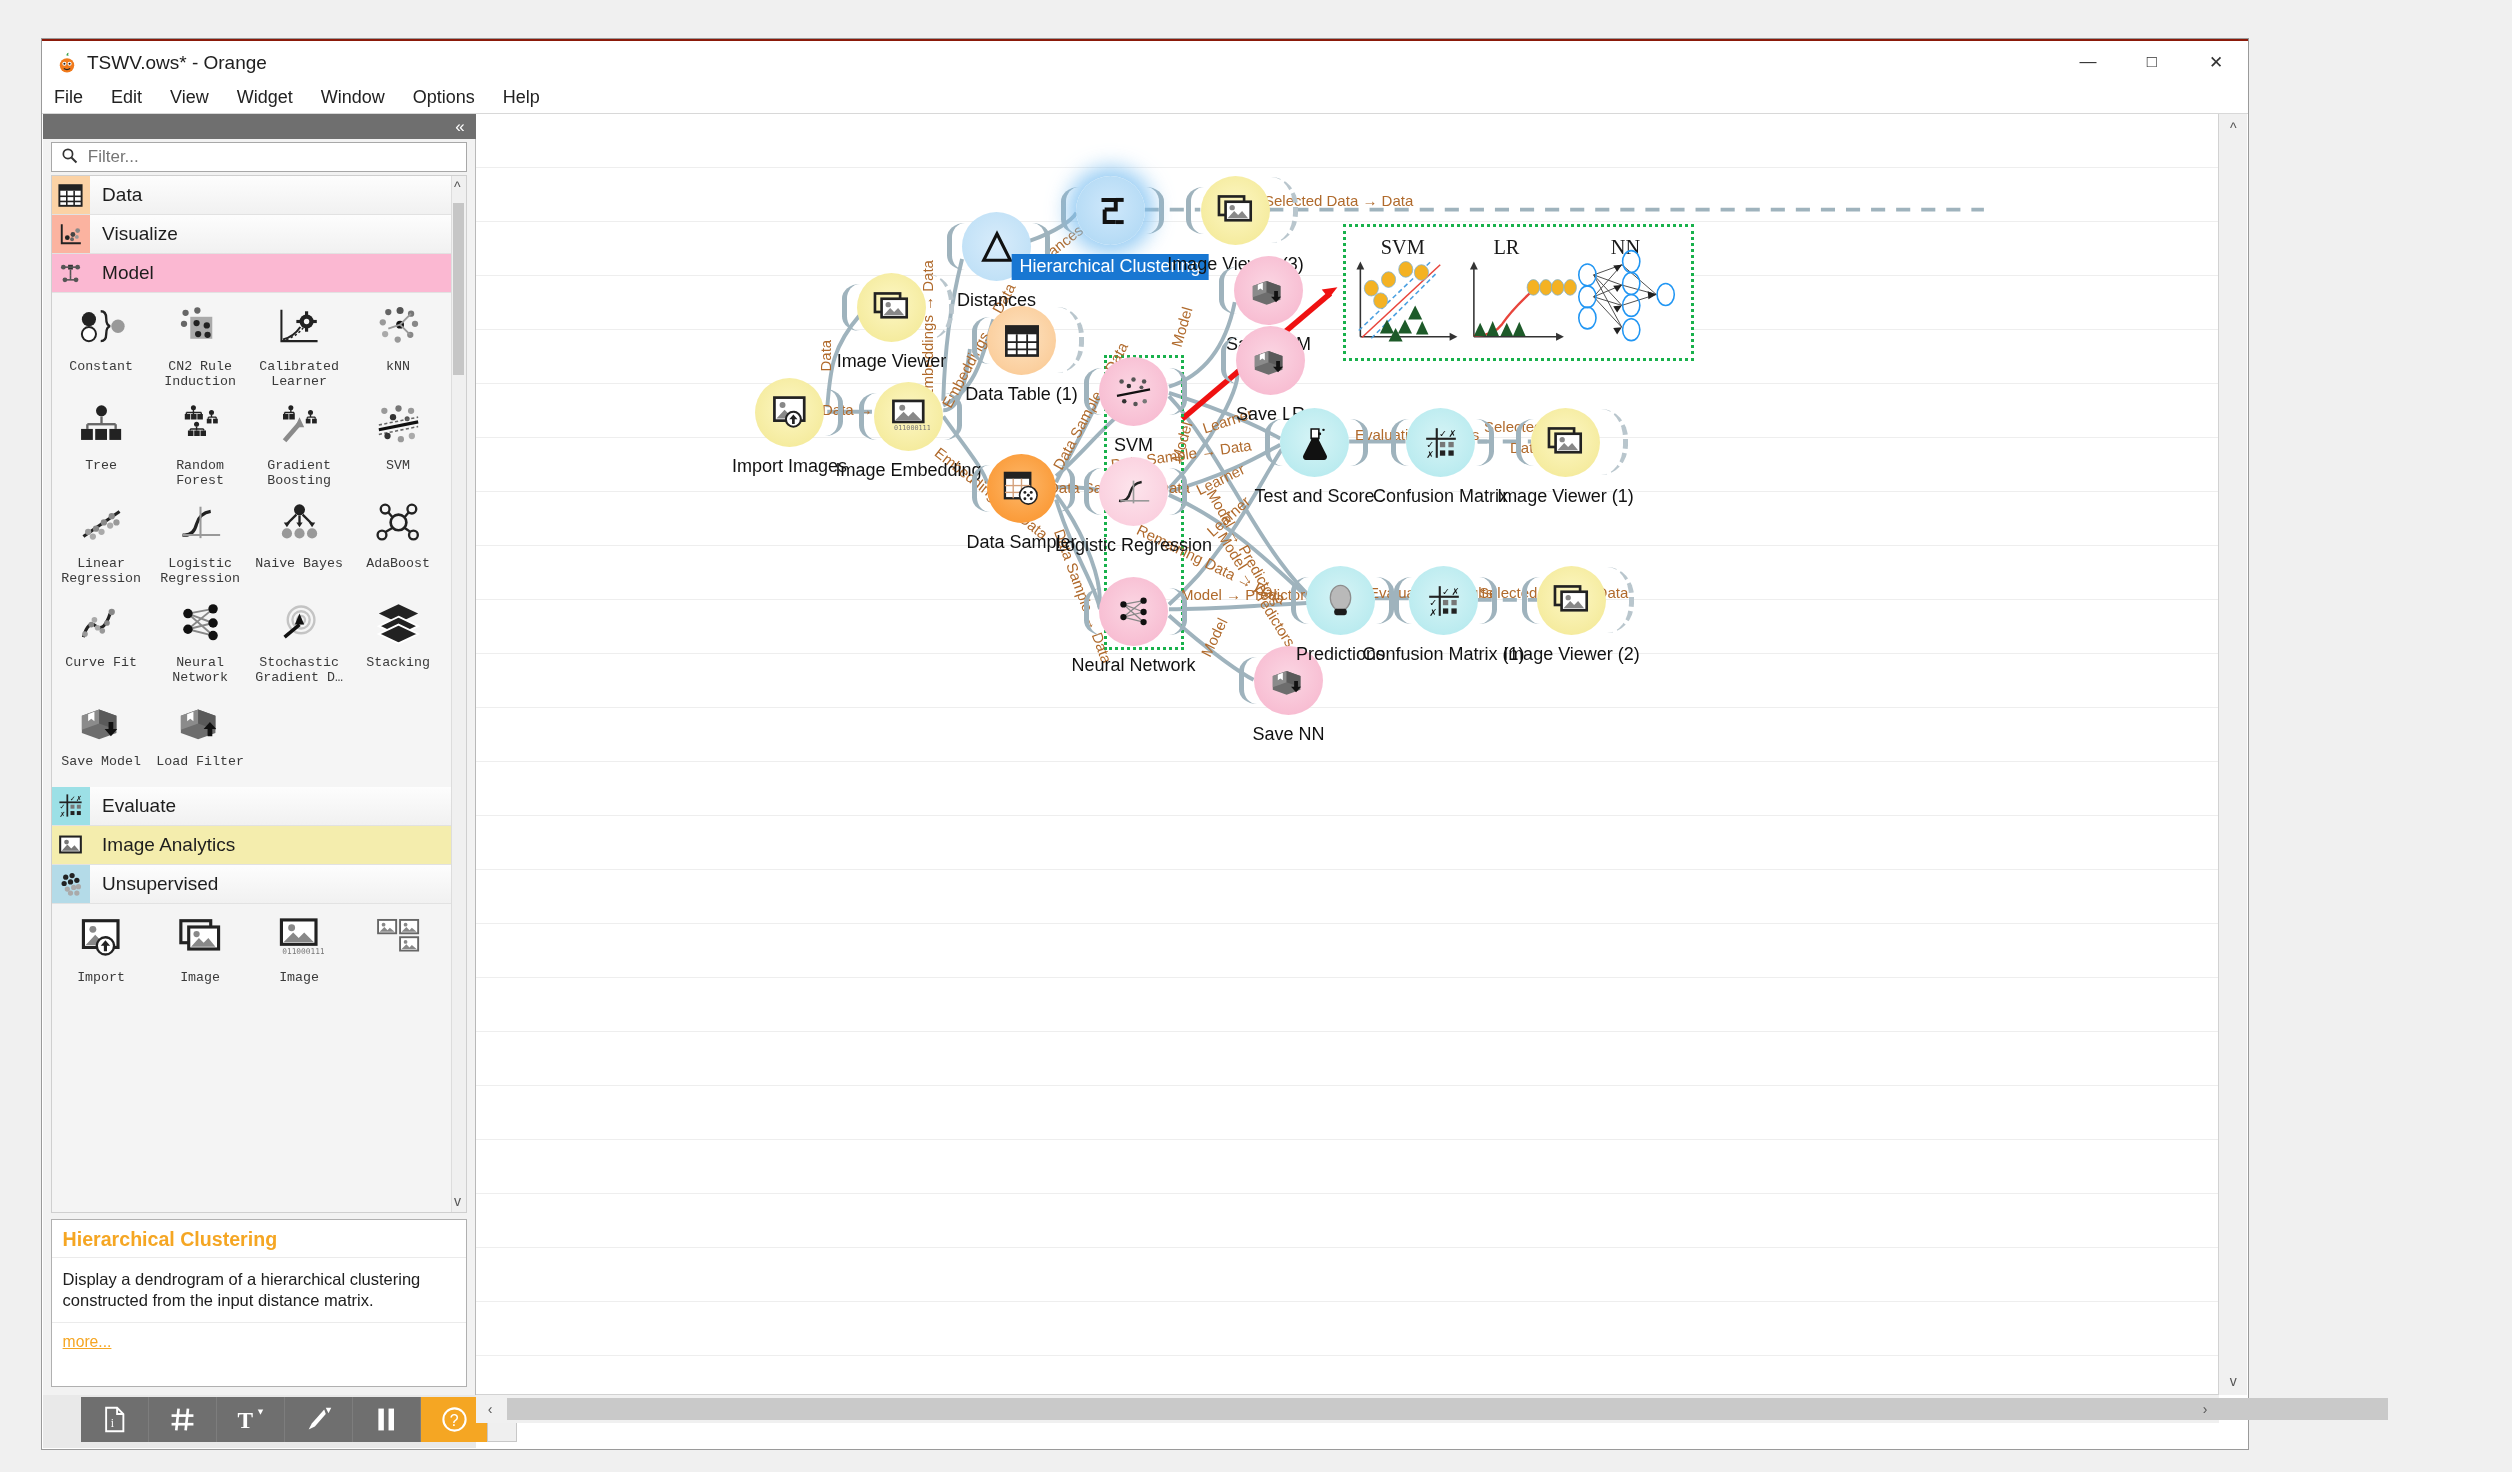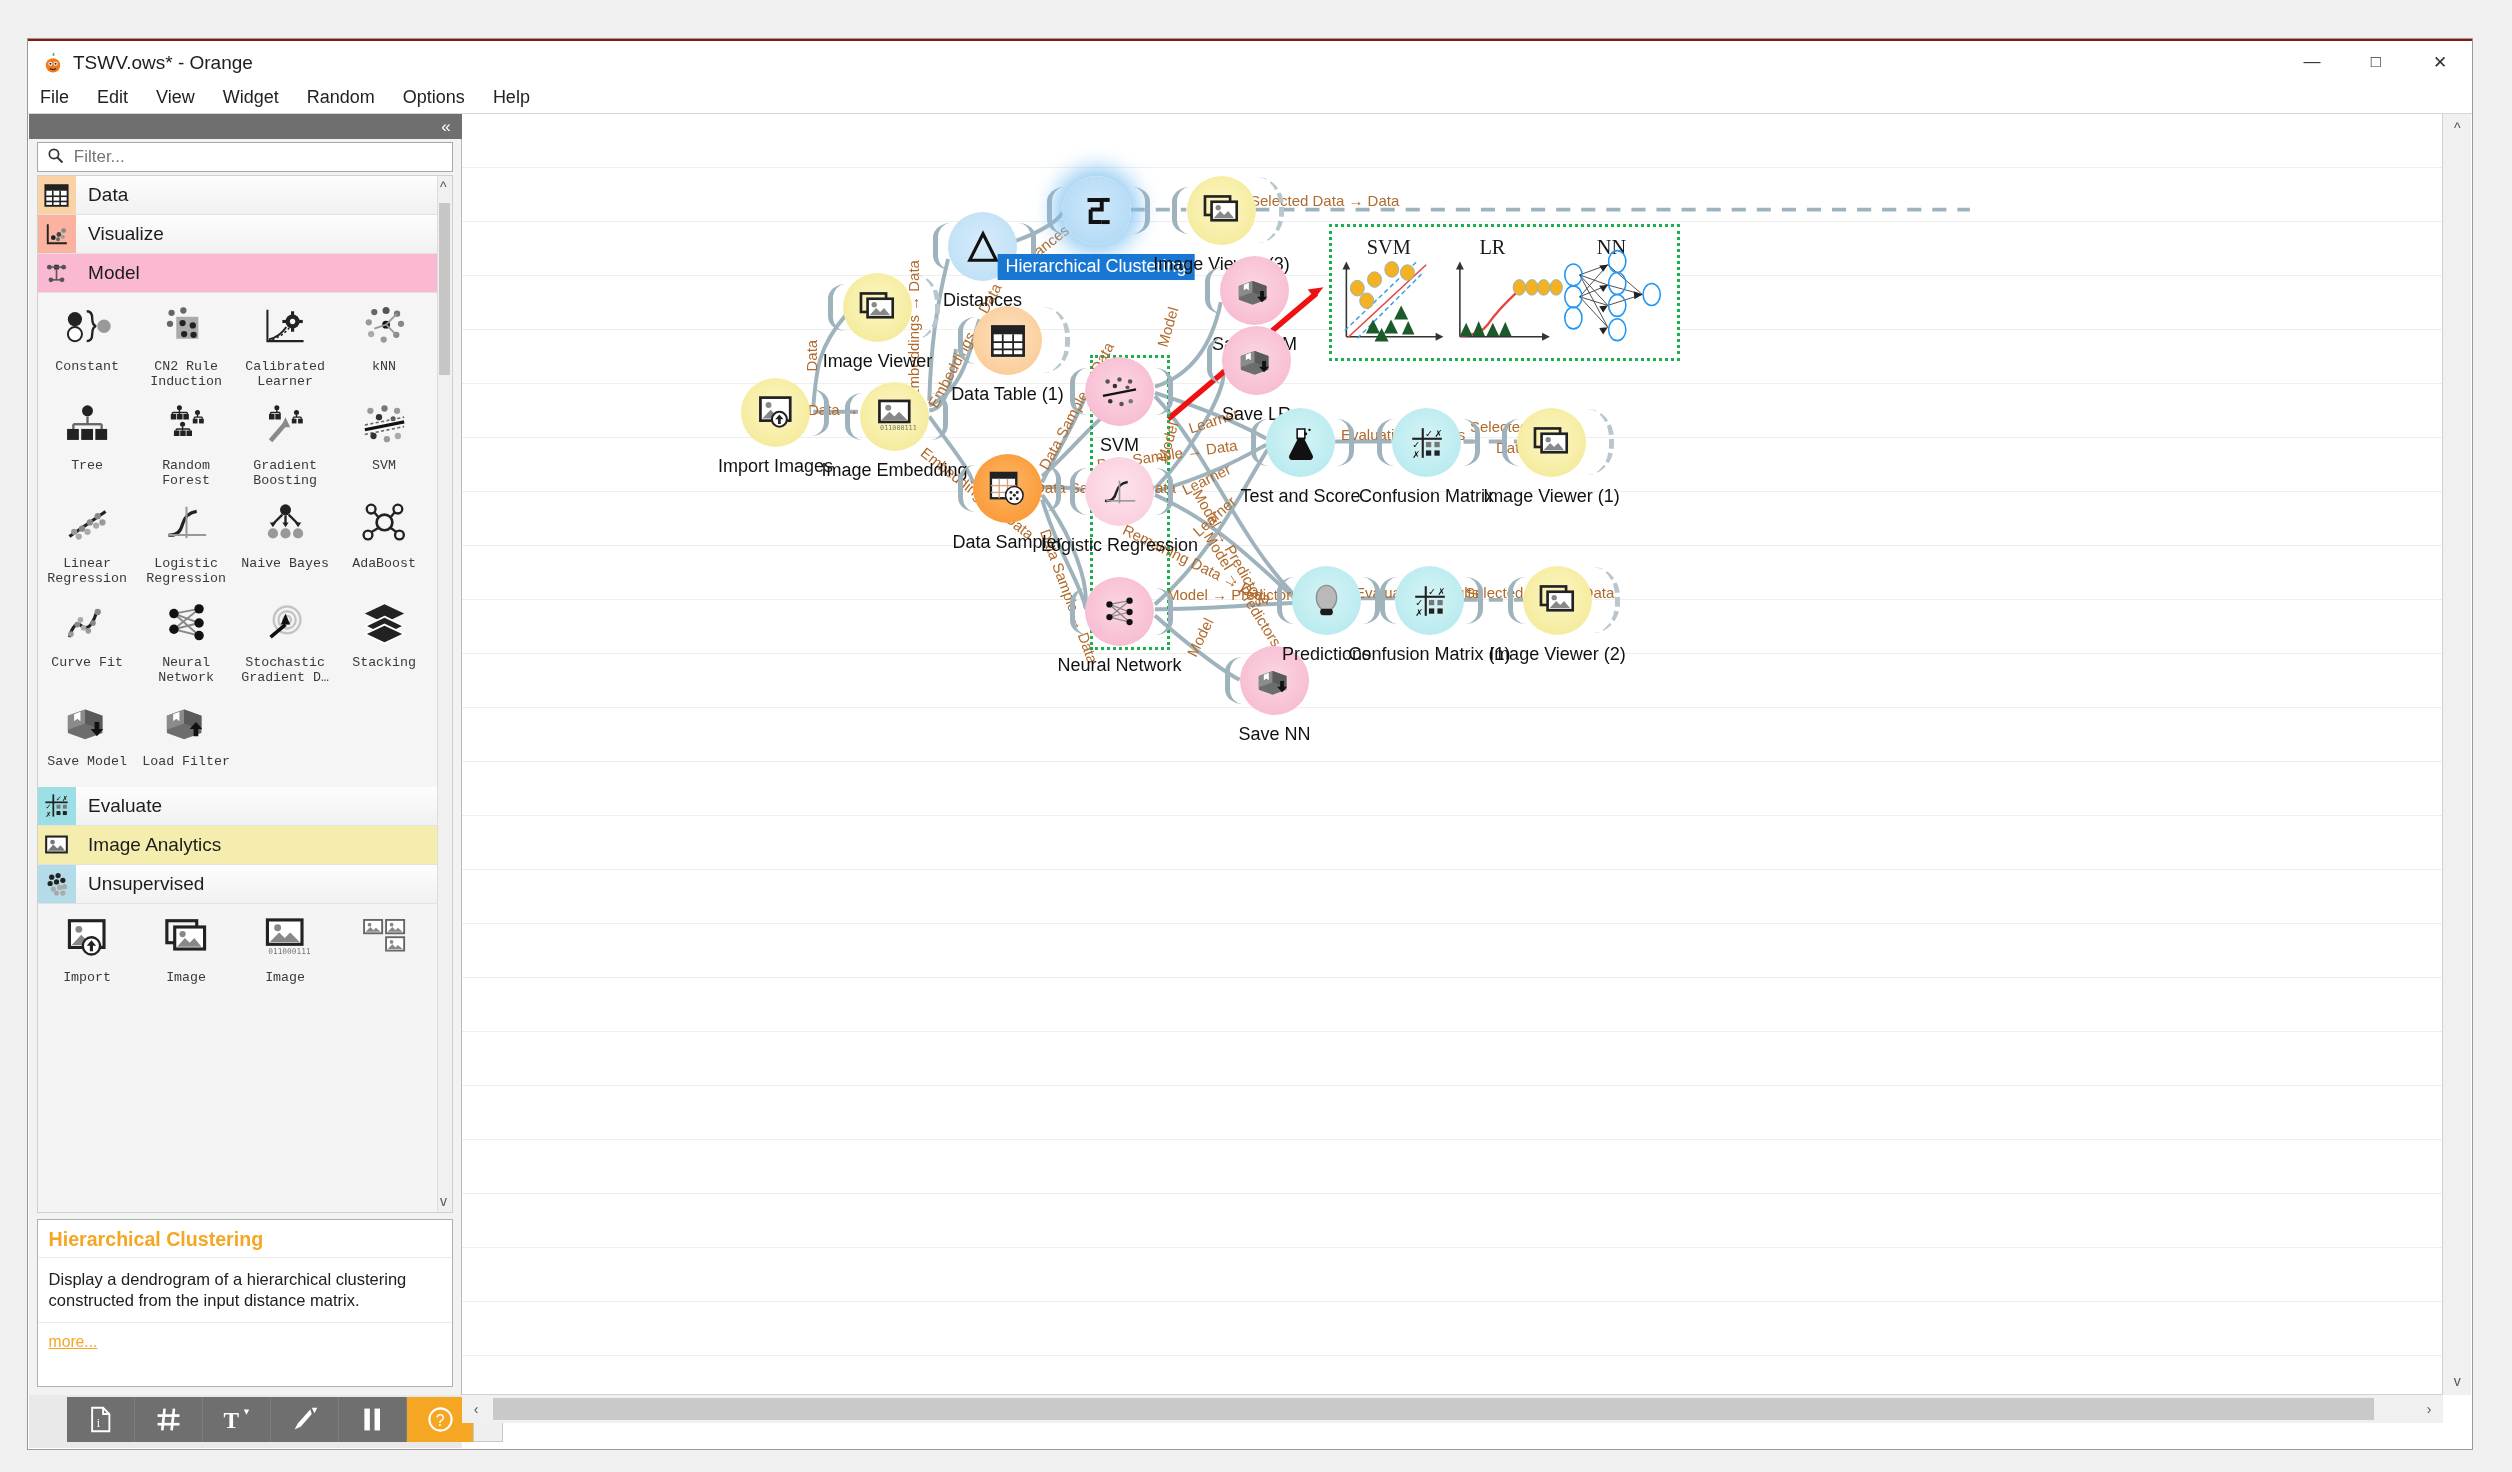--- a/index.html
+++ b/index.html
@@ -1,20 +1,20 @@
 <!DOCTYPE html>
 <html style="font-size:12.5px"><head>
 <meta charset="utf-8">
 <style>
   html,body{margin:0;padding:0;background:#fff;}
   body{width:2512px;height:1472px;font-family:"Liberation Sans",sans-serif;overflow:hidden;}
   #app{position:absolute;left:0;top:0;width:2512px;height:1472px;background:#f0f0f0;}
 
   
-  .win{position:absolute;left:27px;top:38px;width:2446px;height:1412px;background:#fff;border:0.8px solid #9a9a9a;box-sizing:border-box;}
+  .win{position:absolute;left:41px;top:38px;width:2208px;height:1412px;background:#fff;border:0.8px solid #9a9a9a;box-sizing:border-box;}
   .titlebar{position:absolute;left:0;top:0;right:0;height:42px;background:#fff;border-top:2.4px solid #8b1a0a;box-sizing:border-box;}
   .title-icon{position:absolute;left:14px;top:11px;width:22px;height:22px;}
   .title-text{position:absolute;left:45px;top:11px;font-size:19px;color:#202020;line-height:22px;white-space:nowrap;}
   .win-btns{position:absolute;right:0;top:0;height:42px;display:flex;}
   .win-btn{width:64px;height:42px;display:flex;align-items:center;justify-content:center;font-size:17px;color:#333;}
 
   
   .menubar{position:absolute;left:0;top:42px;right:0;height:33px;background:#fff;border-bottom:0.8px solid #d8d8d8;display:flex;align-items:center;padding-left:12px;box-sizing:border-box;}
   .menu-item{font-size:18px;color:#222;margin-right:28px;line-height:33px;white-space:nowrap;}
 
@@ -108,21 +108,21 @@
       <div class="win-btn">□</div>
       <div class="win-btn">✕</div>
     </div>
   </div>
 
   <div class="menubar">
     <div class="menu-item">File</div>
     <div class="menu-item">Edit</div>
     <div class="menu-item">View</div>
     <div class="menu-item">Widget</div>
-    <div class="menu-item">Random</div>
+    <div class="menu-item">Window</div>
     <div class="menu-item">Options</div>
     <div class="menu-item">Help</div>
   </div>
 
   <div class="dock">
     <div class="dock-head">
       <div class="dock-collapse">«</div>
     </div>
 
     <div class="filter-wrap">

